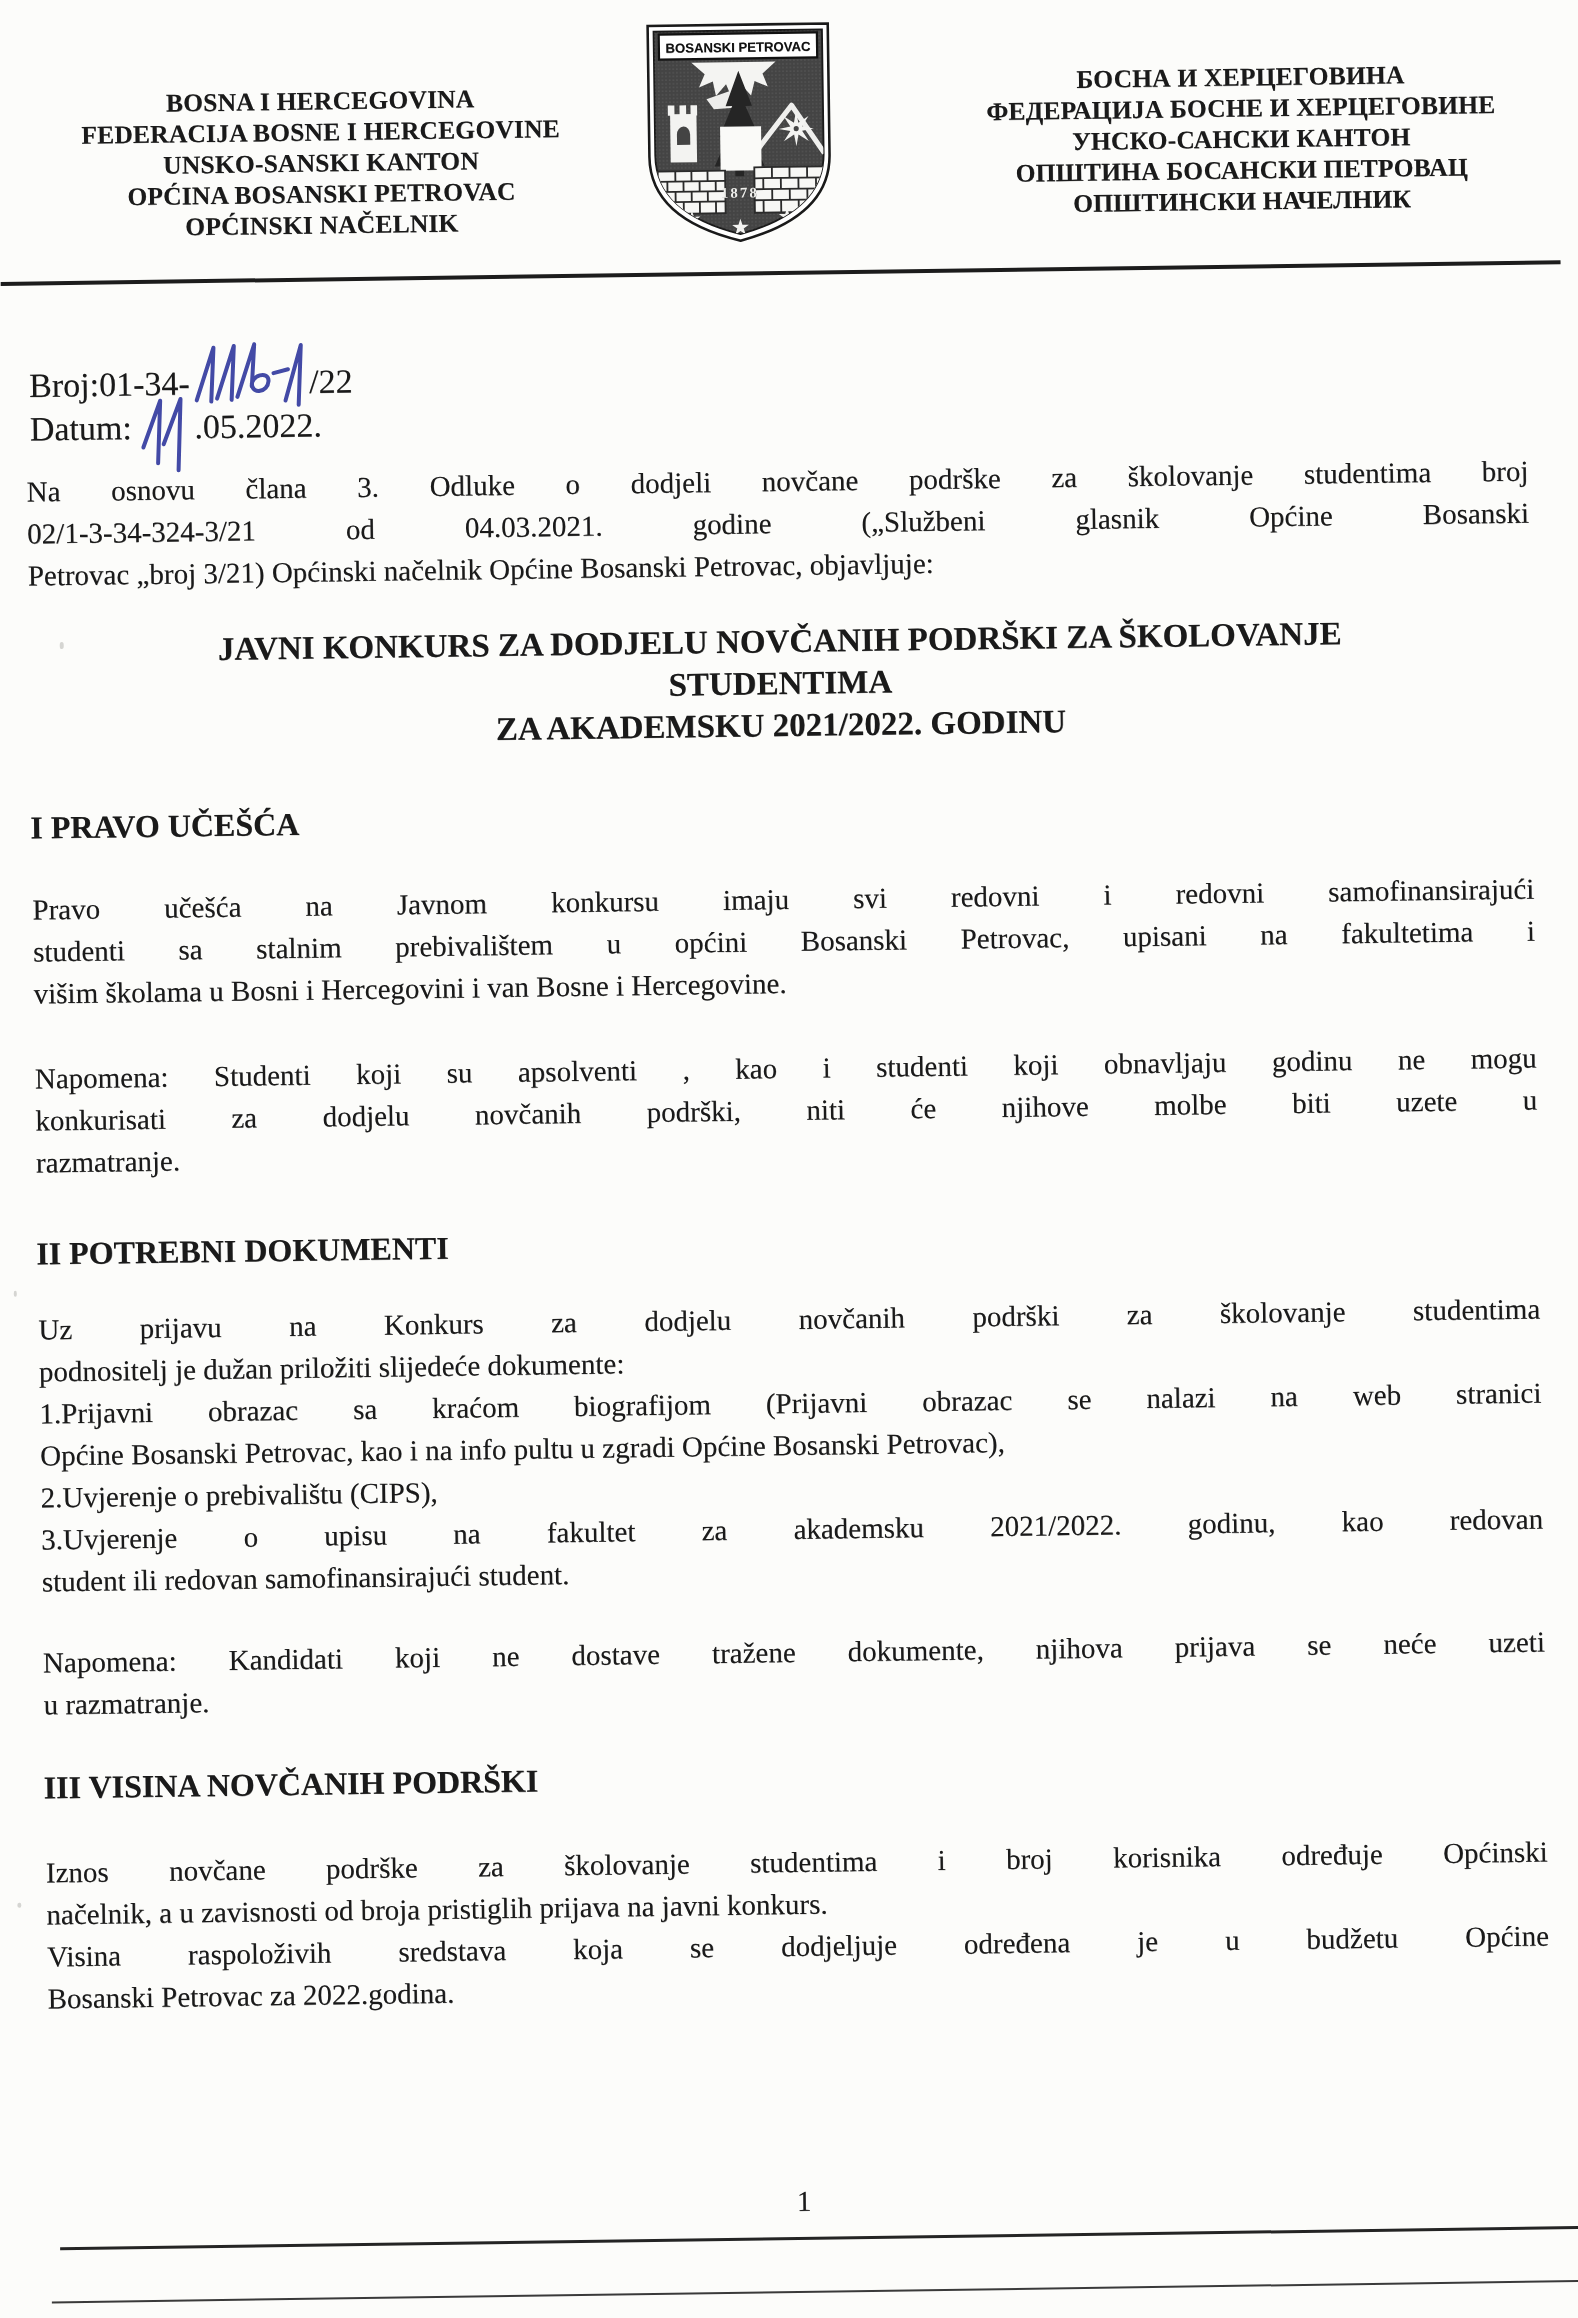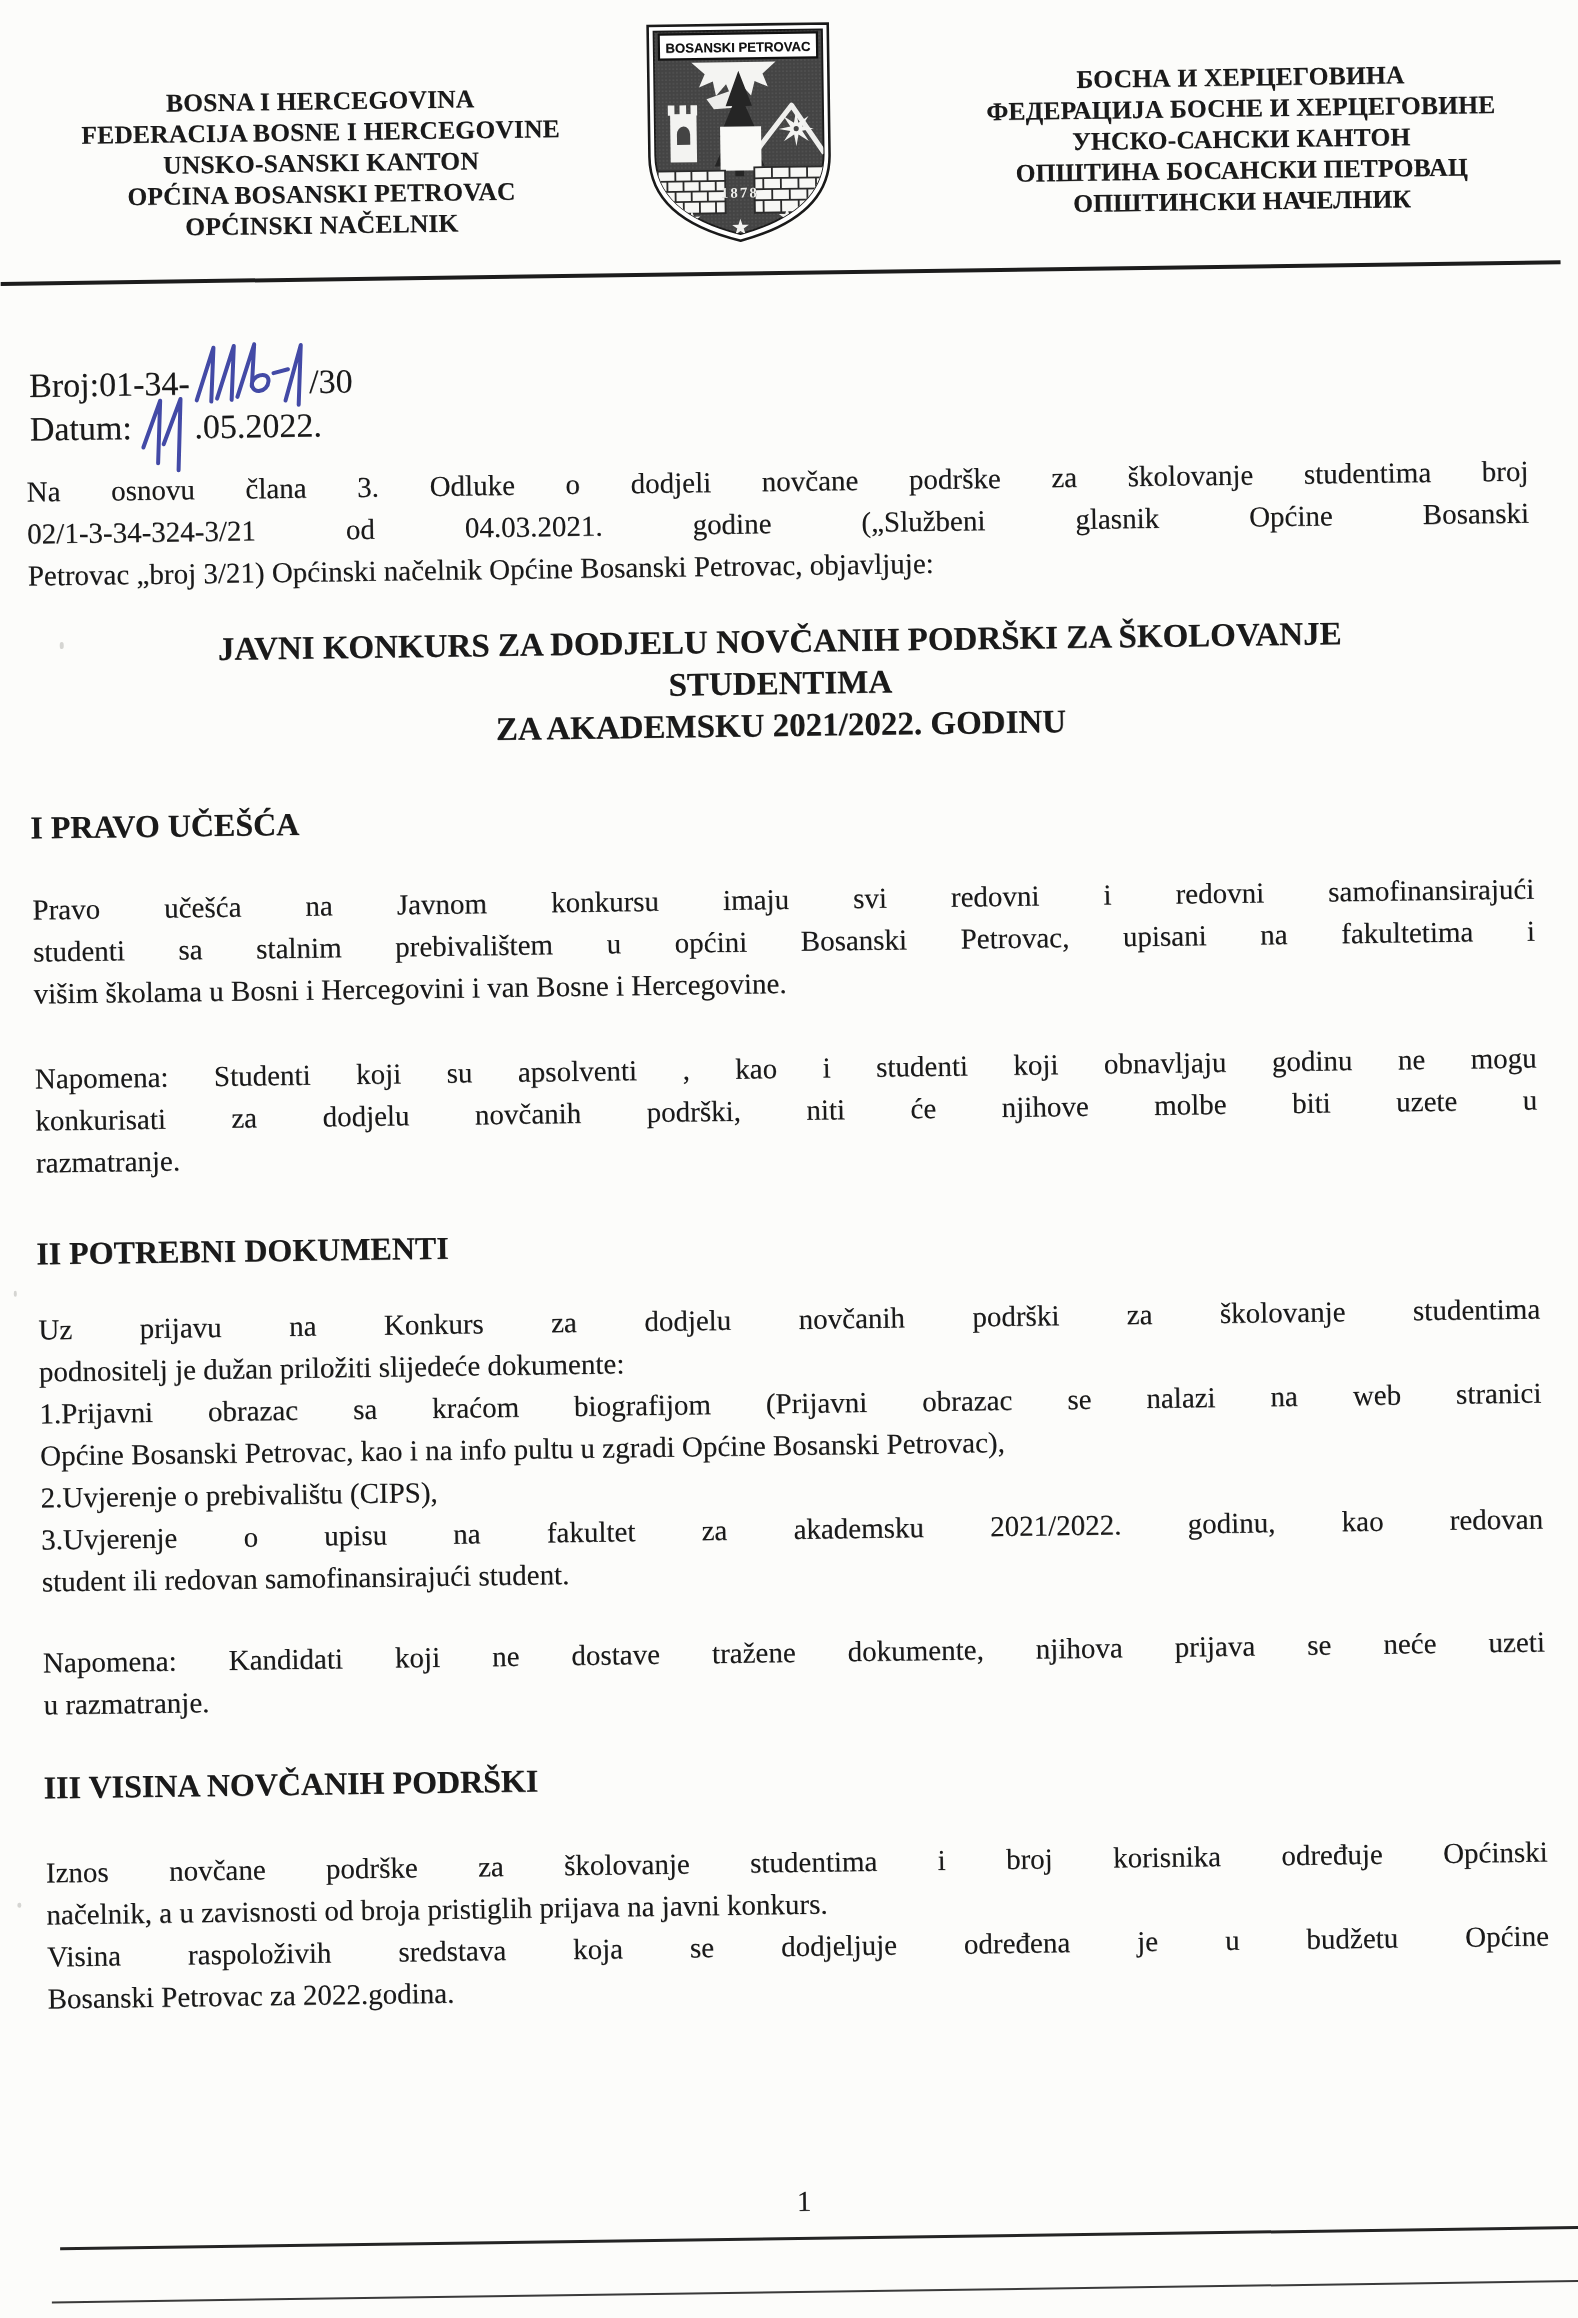--- a/index.html
+++ b/index.html
@@ -159,21 +159,21 @@
     <div class="ref">
       <div class="ref-line">
         <span>Broj:01-34-</span><span class="hw-broj"><svg width="115" height="73" viewBox="0 0 158 100" aria-label="1110-1">
               <g fill="none" stroke="#434aa6" stroke-width="5.5" stroke-linecap="round" stroke-linejoin="round">
                 <path d="M6,88 L30,16 L26,90"></path>
                 <path d="M34,86 L58,14 L54,88"></path>
                 <path d="M62,84 L86,12 L82,70 C80,54 106,48 105,63 C104,78 82,82 82,66"></path>
                 <path d="M112,52 L132,47"></path>
                 <path d="M128,90 L150,14 L146,96"></path>
               </g>
-            </svg></span><span>/30</span>
+            </svg></span><span>/22</span>
       </div>
       <div class="ref-line">
         <span>Datum:</span><span class="hw-datum"><svg width="48" height="82" viewBox="0 0 66 112" aria-label="11">
               <g fill="none" stroke="#434aa6" stroke-width="5.5" stroke-linecap="round" stroke-linejoin="round">
                 <path d="M6,76 L30,12 L26,98"></path>
                 <path d="M34,72 L58,10 L54,108"></path>
               </g>
             </svg></span><span>.05.2022.</span>
       </div>
     </div>

